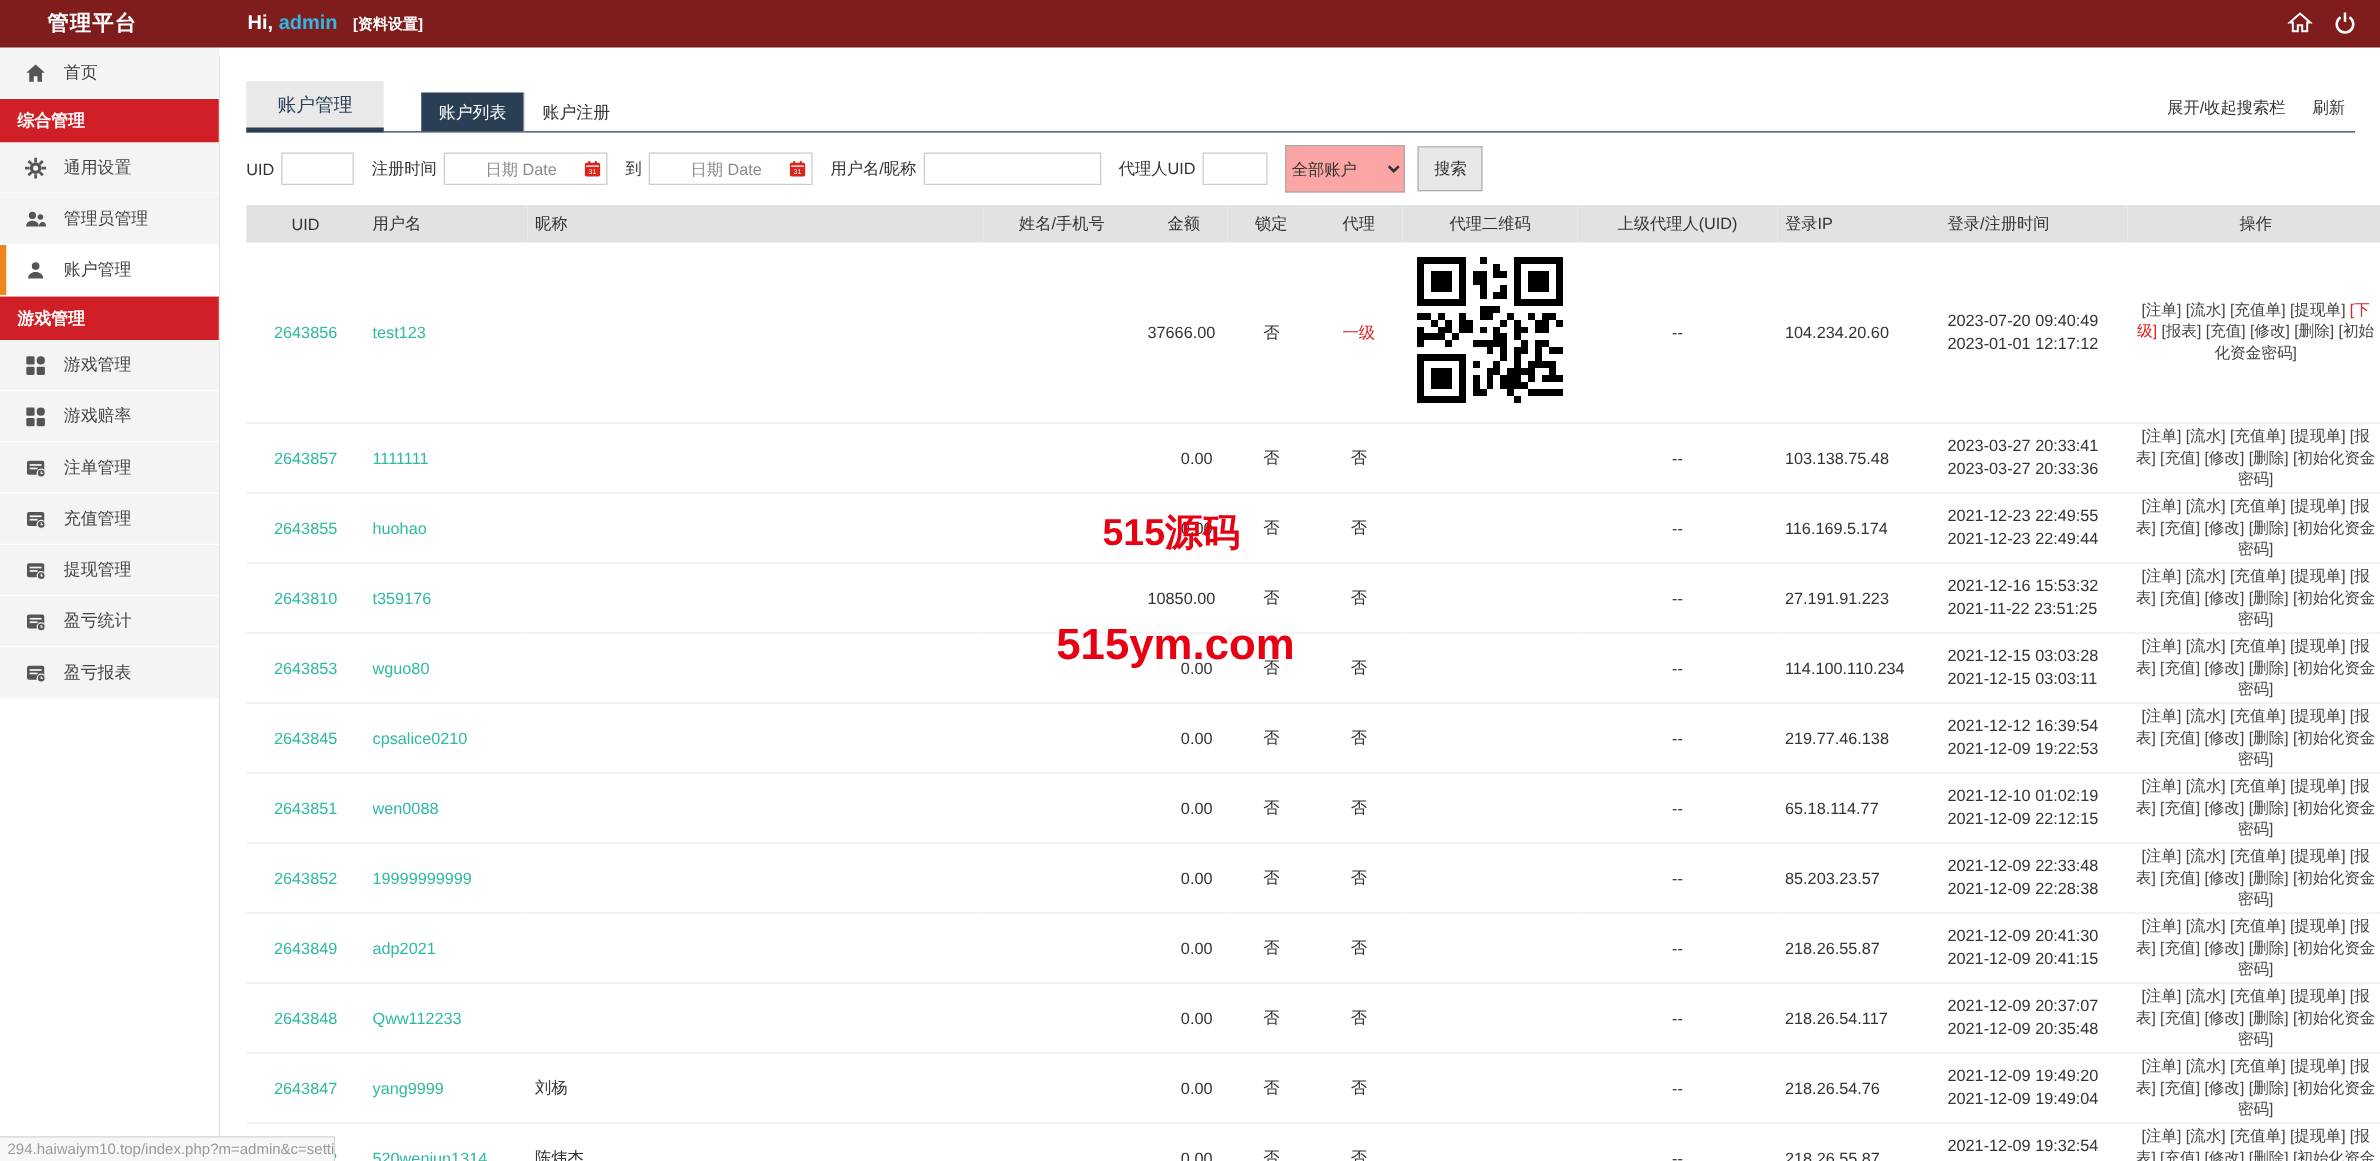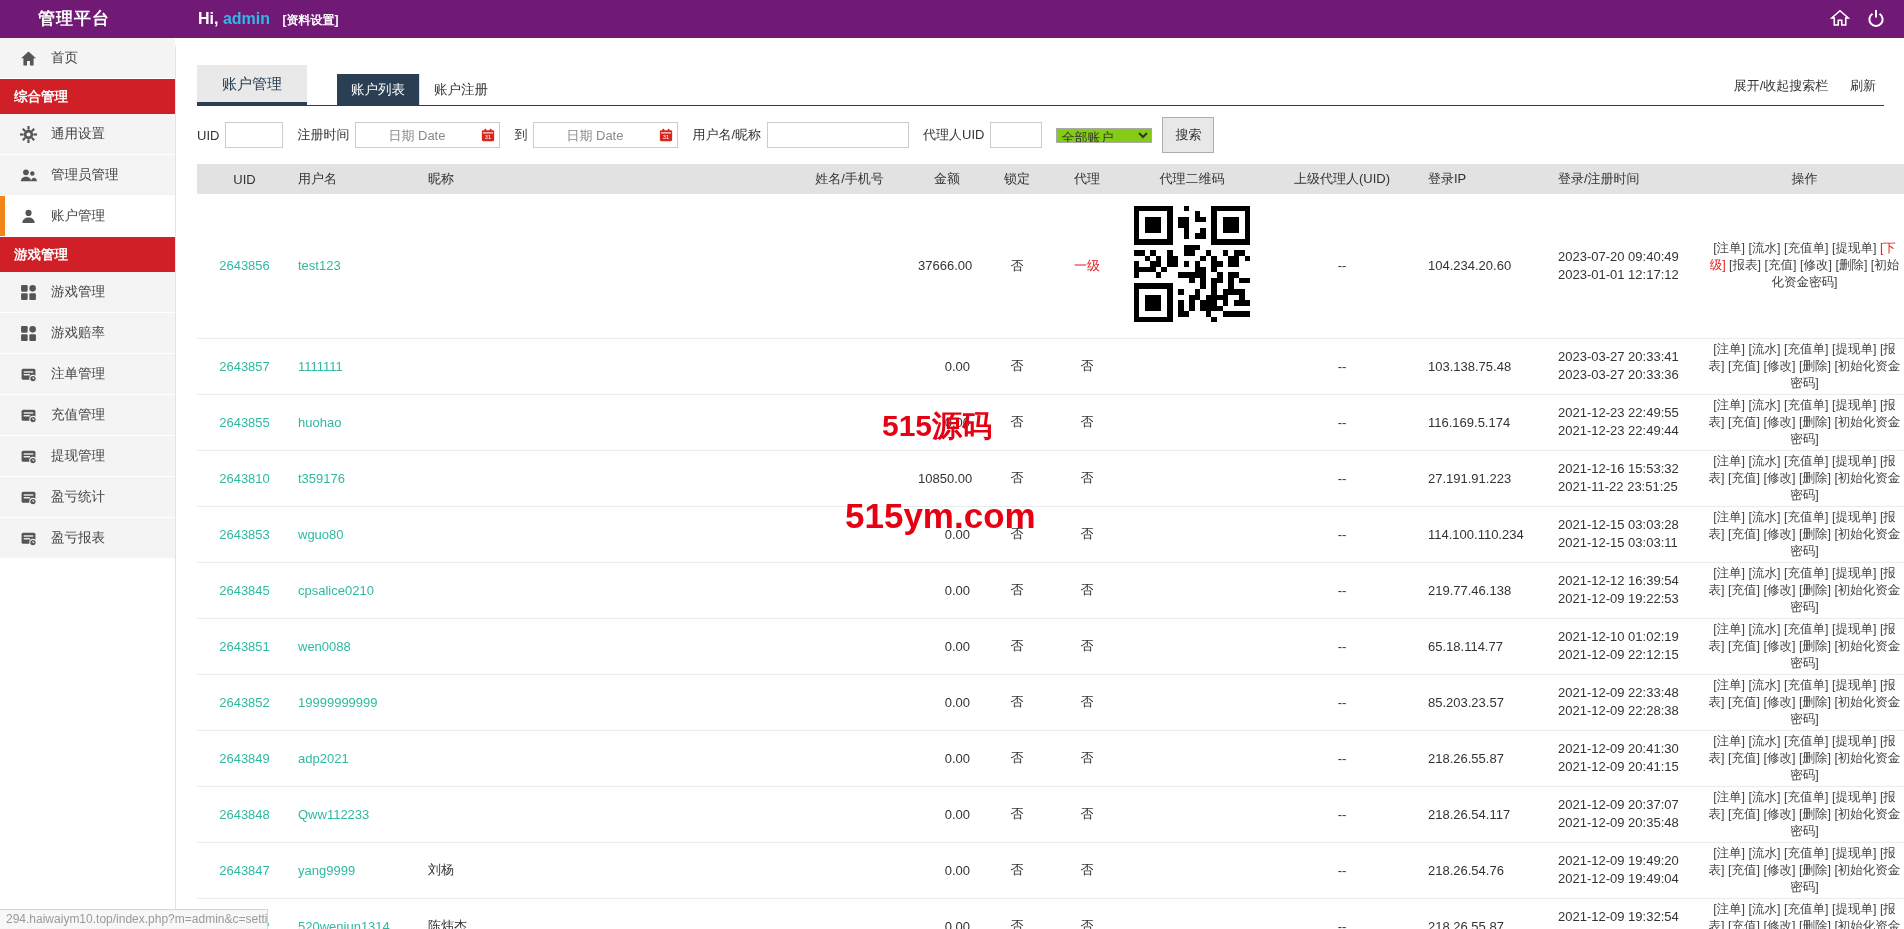--- a/index.html
+++ b/index.html
@@ -1,21 +1,21 @@
 <!DOCTYPE html>
 <html><head>
 <meta charset="utf-8">
 <style>
   * { margin:0; padding:0; box-sizing:border-box; }
   html,body { width:1904px; height:929px; overflow:hidden; background:#fff;
     font-family:"Liberation Sans","DejaVu Sans",sans-serif; }
 
   
   .topbar { position:absolute; left:0; top:0; width:1904px; height:38px;
-    background:#701a75; color:#fff; z-index:30; }
+    background:#7f1d1d; color:#fff; z-index:30; }
   .brand { position:absolute; left:38px; top:0; line-height:38px; font-size:17px; font-weight:bold; letter-spacing:1px; }
   .greet { position:absolute; left:198px; top:0; line-height:38px; font-size:16px; font-weight:bold; }
   .greet .uname { color:#2fb9e8; }
   .greet .profile { font-size:12px; font-weight:bold; color:#fff; margin-left:8px; cursor:pointer; }
   .top-icons { position:absolute; right:18px; top:8px; display:flex; gap:16px; }
   .top-icons svg { display:block; cursor:pointer; }
 
   
   .sidebar { position:absolute; left:0; top:38px; bottom:0; width:176px; background:#fff;
     border-right:1px solid #e3e3e3; z-index:20;border-radius:10px; }
@@ -44,26 +44,26 @@
   
   .searchbar { display:flex; align-items:center; margin:14px 20px 0 20px; font-size:13px; color:#333;
     height:30px; white-space:nowrap; }
   .searchbar label { margin-right:6px; }
   .searchbar .gap { width:14px; }
   .sinp { height:26px; border:1px solid #ccc; font-size:13px; padding:0 5px; color:#333;
     font-family:"Liberation Sans","DejaVu Sans",sans-serif; }
   .sinp::placeholder { color:#8a8a8a; }
   .uid-inp { width:58px; }
   .date-wrap { position:relative; }
-  .date-inp { width:145px; padding-right:22px;padding-left:32px; }
+  .date-inp { width:131px; padding-right:22px;padding-left:32px; }
   .date-wrap svg { position:absolute; right:5px; top:6px; pointer-events:none; }
   .user-inp { width:142px; }
   .agent-inp { width:52px; }
-  .filter-sel { height:15px; width:96px; border:1px solid #aaa; font-size:13px; color:#333;
-    background:#84cc16; margin-right:10px; font-family:"Liberation Sans","DejaVu Sans",sans-serif; }
+  .filter-sel { height:38px; width:96px; border:1px solid #aaa; font-size:13px; color:#333;
+    background:#fca5a5; margin-right:10px; font-family:"Liberation Sans","DejaVu Sans",sans-serif; }
   .search-btn { height:36px; padding:0 12px; font-size:13px; color:#333; background:#e8e8e8;
     border:1px solid #adadad; cursor:pointer; font-family:"Liberation Sans","DejaVu Sans",sans-serif; }
 
   
   .tbl-wrap { margin:14px 0 0 20px; }
   table { border-collapse:collapse; table-layout:fixed; width:1710px; }
   thead td { background:#e2e2e2; height:30px; font-size:13px; color:#333; padding:0 6px; }
   tbody td { border-bottom:1px solid #ebebeb; font-size:13px; color:#333; padding:2px 6px;
     vertical-align:middle; overflow:hidden; }
   tr.r0 td { height:144px; }

